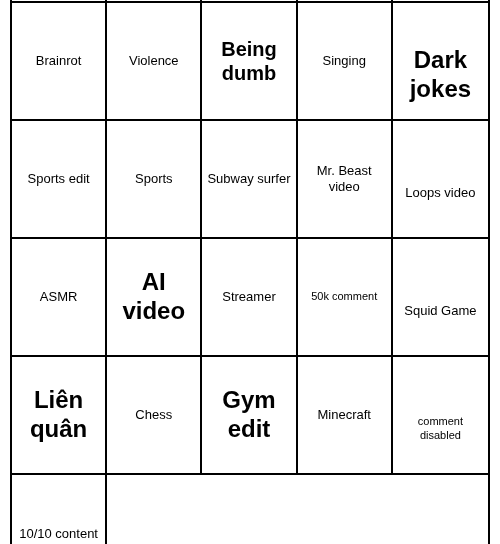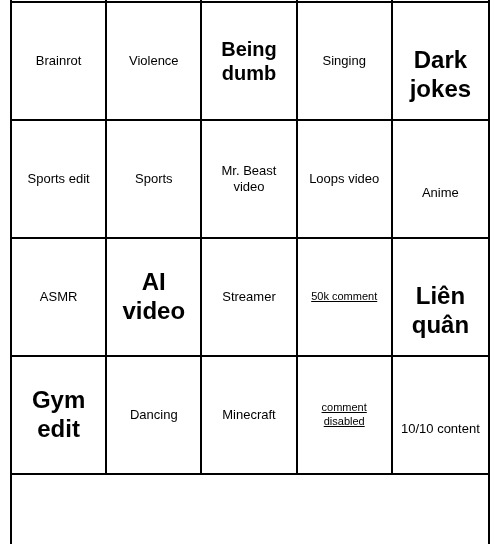--- a/index.html
+++ b/index.html
@@ -74,21 +74,20 @@
       font-weight: bold;
     }
 
     .bingo-cell.xlarge-text {
       font-size: 24px;
       font-weight: bold;
     }
 
     .bingo-cell.small-text {
       font-size: 11px;
-      text-decoration: underline;
     }
   </style>
 </head>
 <body>
 
 <div class="bingo-card">
   <div class="bingo-header">
   <div class="bingo-header-cell">B</div>
       <div class="bingo-header-cell">I</div>
       <div class="bingo-header-cell">N</div>
@@ -96,27 +95,28 @@
       <div class="bingo-header-cell">O</div>
     </div>
   <div class="bingo-grid">
   <div class="bingo-cell">Brainrot</div>
       <div class="bingo-cell">Violence</div>
       <div class="bingo-cell large-text">Being dumb</div>
       <div class="bingo-cell">Singing</div>
       <div class="bingo-cell xlarge-text">Dark jokes</div>
       <div class="bingo-cell">Sports edit</div>
       <div class="bingo-cell">Sports</div>
+      <div class="bingo-cell">Subway surfer</div>
       <div class="bingo-cell">Mr. Beast video</div>
       <div class="bingo-cell">Loops video</div>
-      <div class="bingo-cell">Anime</div>
       <div class="bingo-cell">ASMR</div>
       <div class="bingo-cell xlarge-text">AI video</div>
       <div class="bingo-cell">Streamer</div>
       <div class="bingo-cell small-text">50k comment</div>
+      <div class="bingo-cell">Squid Game</div>
       <div class="bingo-cell xlarge-text">Liên quân</div>
+      <div class="bingo-cell">Chess</div>
       <div class="bingo-cell xlarge-text">Gym edit</div>
-      <div class="bingo-cell">Dancing</div>
       <div class="bingo-cell">Minecraft</div>
       <div class="bingo-cell small-text">comment disabled</div>
       <div class="bingo-cell">10/10 content</div>
     </div>
 </div>
 
 </body></html>

